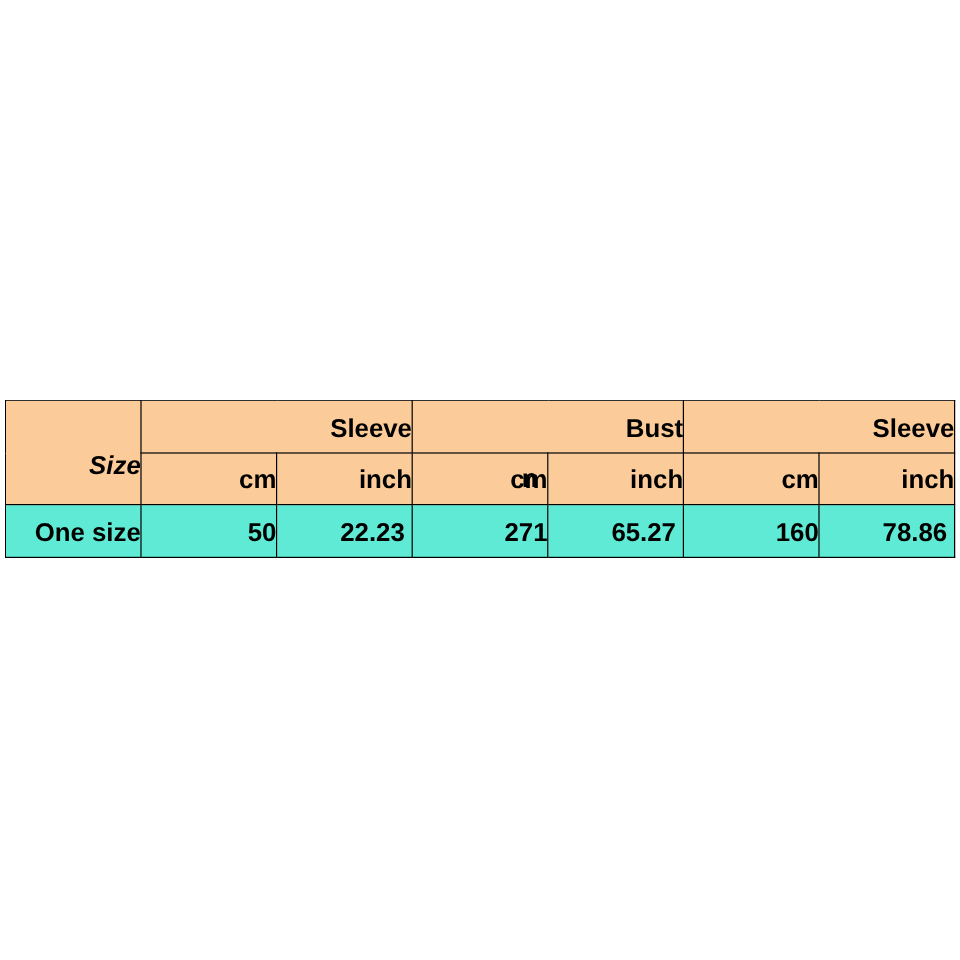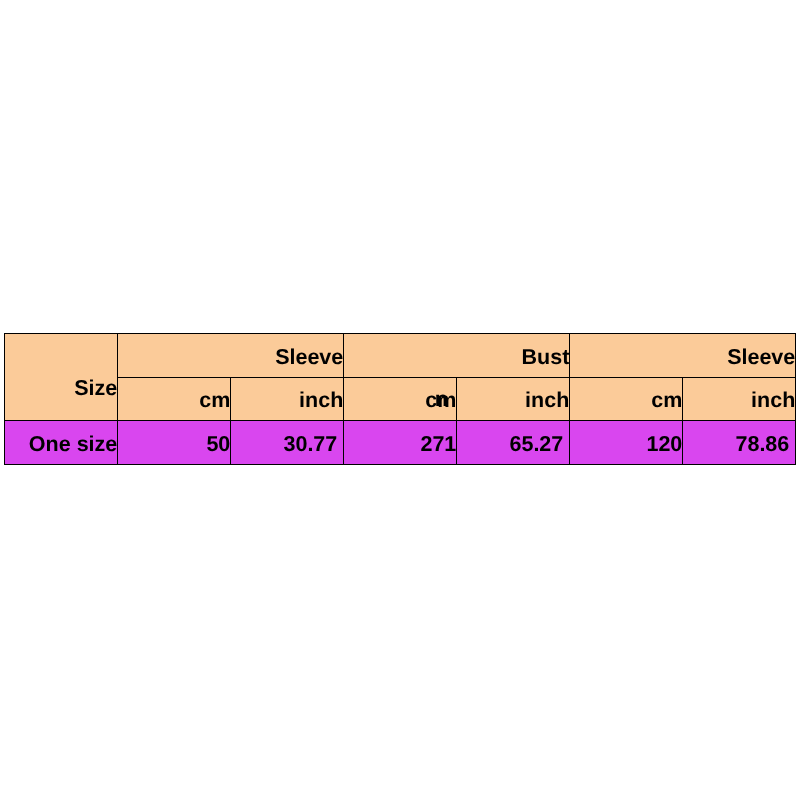--- a/index.html
+++ b/index.html
@@ -28,26 +28,26 @@
     border: 1px solid #000000;
     text-align: right;
     vertical-align: middle;
     font-weight: bold;
     color: #000000;
     font-size: 21.5px;
     line-height: 1;
     padding: 4px 0 0 0;
   }
   #size-chart td.dec { padding-right: 6px; }
-  #size-chart td.ind { padding-left: 5.4px; padding-top: 24px; }
+  #size-chart td.ind { padding-left: 5.4px; padding-top: 24px; font-style: italic; }
   #size-chart td.grp { padding-left: 2px; }
   .ov { position: relative; display: inline-block; }
   .ov-ghost { position: absolute; left: 9.6px; top: -1.5px; }
   .hdr { background: #FBCB99; }
-  .body-cell { background: #d946ef; }
+  .body-cell { background: #5eead4; }
   .r1 { height: 44px; }
   .r2 { height: 43px; }
   .r3 { height: 44px; }
 </style>
 </head>
 <body>
 
 <table id="size-chart">
   <colgroup>
     <col>
@@ -69,20 +69,20 @@
     <td class="hdr">cm</td>
     <td class="hdr">inch</td>
     <td class="hdr"><span class="ov"><span class="ov-base">cm</span><span class="ov-ghost">n</span></span></td>
     <td class="hdr">inch</td>
     <td class="hdr">cm</td>
     <td class="hdr">inch</td>
   </tr>
   <tr class="r3">
     <td class="body-cell">One size</td>
     <td class="body-cell">50</td>
-    <td class="body-cell dec">30.77</td>
+    <td class="body-cell dec">22.23</td>
     <td class="body-cell">271</td>
     <td class="body-cell dec">65.27</td>
-    <td class="body-cell">120</td>
+    <td class="body-cell">160</td>
     <td class="body-cell dec">78.86</td>
   </tr>
 </tbody>
   </table>
 
 </body></html>

